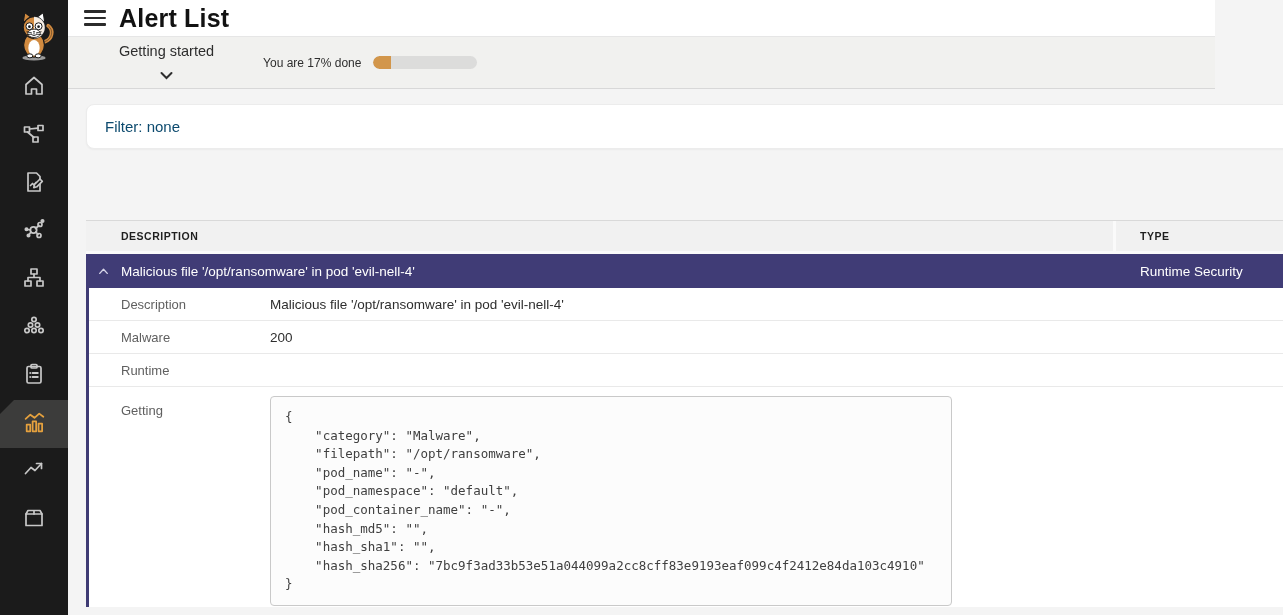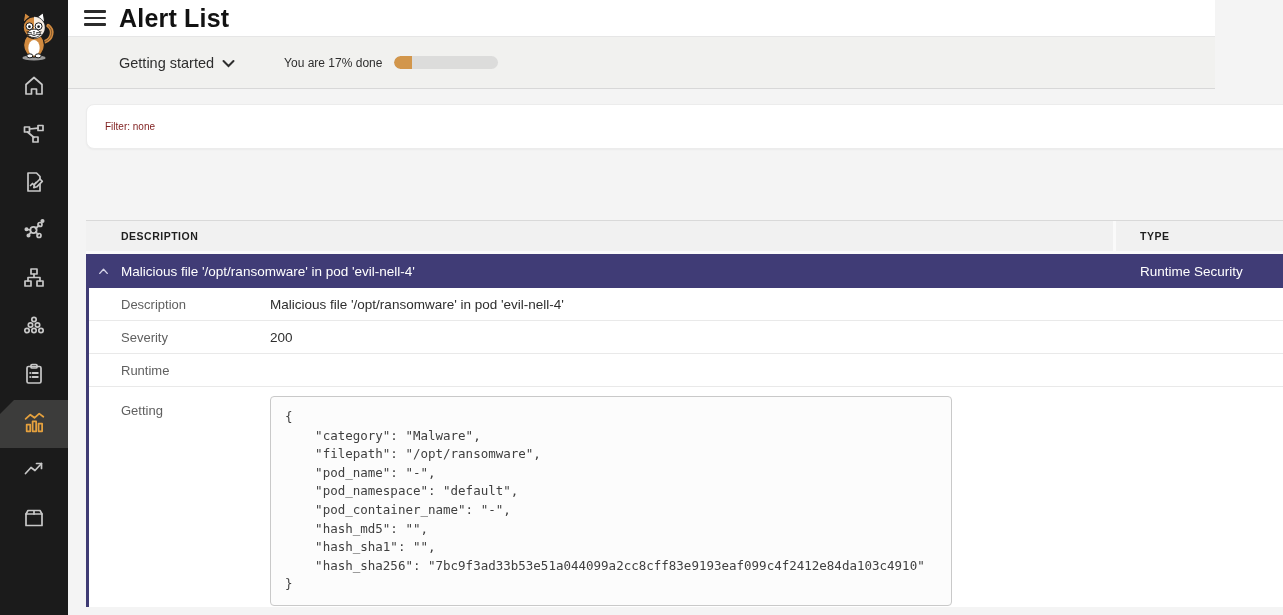--- a/index.html
+++ b/index.html
@@ -25,34 +25,34 @@
   .topbar { height:37px; background:#ffffff; display:flex; align-items:center;
     border-bottom:1px solid #e6e6e6; padding-left:16px; }
   .hamburger { width:22px; height:16px; display:flex; flex-direction:column;
     justify-content:space-between; cursor:pointer; margin-right:13px; }
   .hamburger span { display:block; height:2.6px; background:#2b2b2b; border-radius:1px; }
   .page-title { font-size:25px; font-weight:800; color:#121212; letter-spacing:.2px; }
 
   .gs-bar { height:52px; background:#f1f1ef; border-bottom:1px solid #d8d8d8;
     display:flex; align-items:center; padding-left:51px; }
   .gs-label { font-size:14.5px; color:#2e2e2e; display:flex; align-items:center;
-    gap:8px; cursor:pointer; }
+    gap:8px; cursor:pointer;flex-direction:column; }
   .gs-label svg { stroke:#2e2e2e; fill:none; stroke-width:2; stroke-linecap:round; }
   .gs-progress-text { font-size:12px; color:#2e2e2e; margin-left:49px; }
   .gs-track { width:104px; height:13px; border-radius:7px; background:#dcdcdb;
     margin-left:12px; overflow:hidden; }
   .gs-fill { width:17%; height:100%; background:#D2964B; border-radius:7px 0 0 7px; }
 
   .content { position:relative; height:526px; background:#f4f4f4; }
 
   .filter-box { position:absolute; left:18px; top:15px; width:1400px; height:45px;
     background:#ffffff; border:1px solid #ececec; border-radius:8px;
     box-shadow:0 1px 2px rgba(0,0,0,.04); display:flex; align-items:center;
     padding-left:18px; cursor:pointer; }
-  .filter-text { font-size:10px; color:#7f1d1d; }
+  .filter-text { font-size:15px; color:#0c4a6e; }
 
   .table { position:absolute; left:18px; top:131px; width:1400px; }
   .thead { display:flex; height:34px; background:#f1f1f1;
     border-top:1px solid #d9d9d9; border-bottom:3px solid #fafafa; }
   .th { display:flex; align-items:center; font-size:10.5px; font-weight:bold;
     color:#1f1f1f; letter-spacing:.5px; }
   .th-desc { width:1027px; flex:none; padding-left:35px; }
   .th-type { flex:1; border-left:3px solid #fafafa; padding-left:24px; }
 
   .alert-row { display:flex; height:34px; background:#403C76; color:#ffffff;
@@ -233,21 +233,21 @@
         </div>
         <div class="ar-type">Runtime Security</div>
       </div>
 
       <div class="details">
         <div class="detail-row">
           <div class="d-label">Description</div>
           <div class="d-value">Malicious file '/opt/ransomware' in pod 'evil-nell-4'</div>
         </div>
         <div class="detail-row">
-          <div class="d-label">Severity</div>
+          <div class="d-label">Malware</div>
           <div class="d-value">200</div>
         </div>
         <div class="detail-row">
           <div class="d-label">Runtime</div>
         </div>
         <div class="detail-row record-row">
           <div class="d-label">Getting</div>
           <div class="record-box">
             <pre>{
     "category": "Malware",

